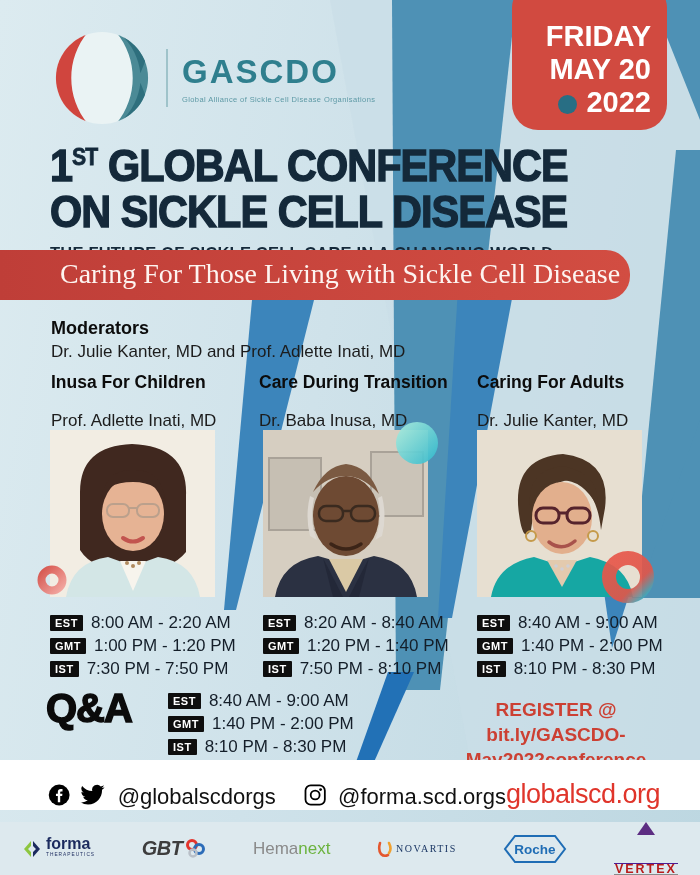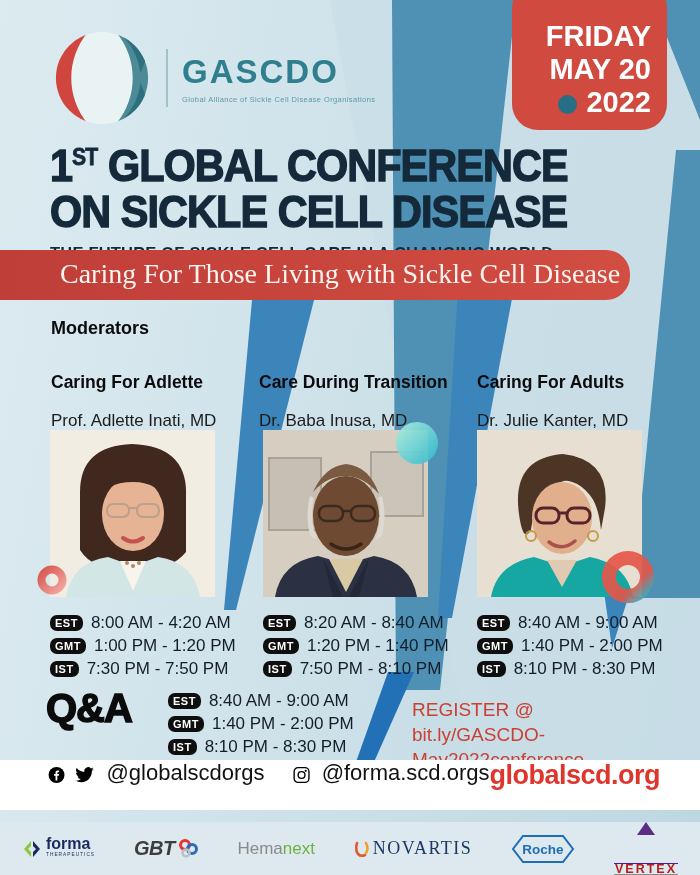--- a/index.html
+++ b/index.html
@@ -50,45 +50,45 @@
   .col1{left:51px;} .col2{left:259px;} .col3{left:477px;}
 
   .photo{position:absolute;top:430px;width:165px;height:167px;z-index:4;overflow:hidden;}
   .photo svg{display:block;width:165px;height:167px;}
   .photo1{left:50px;} .photo2{left:263px;} .photo3{left:477px;}
 
   .times{position:absolute;top:612px;z-index:5;}
   .t1{left:50px;} .t2{left:263px;} .t3{left:477px;}
   .time-row{display:flex;align-items:center;height:22px;margin-bottom:1px;}
   .tz-badge{background:#0e0e0e;color:#fff;font-size:11px;font-weight:700;
-    padding:2px 5px;margin-right:8px;border-radius:7px;letter-spacing:.5px;min-width:26px;text-align:center;}
+    padding:2px 5px;margin-right:8px;border-radius:1px;letter-spacing:.5px;min-width:26px;text-align:center;}
   .time-text{font-size:17px;color:#141e29;white-space:nowrap;}
 
   .qa-label{position:absolute;left:46px;top:686px;z-index:5;font-size:40px;font-weight:700;
     letter-spacing:-1px;color:#0b0b0b;-webkit-text-stroke:1.5px #0b0b0b;}
   .qa-times{position:absolute;left:168px;top:690px;z-index:5;}
-  .register{position:absolute;left:412px;top:697px;z-index:5;color:#cc4033;font-weight:400;font-size:19px;line-height:25px;}
+  .register{position:absolute;left:412px;top:697px;z-index:5;color:#cc4033;font-weight:700;font-size:19px;line-height:25px;text-align:center;}
 
   
   .social-bar{position:absolute;left:0;top:760px;width:700px;height:50px;background:#ffffff;z-index:7;
-    display:flex;align-items:flex-start;padding:0 40px 0 48px;}
+    display:flex;align-items:flex-end;padding:0 40px 0 48px;}
   .social-bar .handle{font-size:22px;color:#111;margin-left:12px;white-space:nowrap;}
   .icon{display:inline-block;vertical-align:middle;}
-  .website{margin-left:auto;font-size:27px;font-weight:700;color:#e0352b;letter-spacing:-.5px;}
+  .website{margin-left:auto;font-size:27px;font-weight:400;color:#e0352b;letter-spacing:-.5px;}
 
   
   .sponsor-bar{position:absolute;left:0;top:822px;width:700px;height:53px;background:#dde9ee;z-index:7;
     display:flex;align-items:center;justify-content:space-between;padding:10px 22px;}
   .sponsor{display:flex;align-items:center;}
   .forma-txt{line-height:11px;margin-left:4px;}
   .forma-name{font-size:16px;font-weight:700;color:#1b2a5e;}
   .forma-sub{font-size:4.8px;letter-spacing:1px;color:#1b2a5e;}
   .gbt-name{font-size:20px;font-weight:700;font-style:italic;color:#3d3d3d;letter-spacing:-.5px;}
   .hema-1{font-size:17px;color:#8a8a8a;} .hema-2{font-size:17px;color:#6cb33f;}
-  .novartis-name{font-size:18px;color:#1b3764;letter-spacing:1.5px;font-family:"Liberation Serif",serif;margin-left:3px;}
+  .novartis-name{font-size:10px;color:#1b3764;letter-spacing:1.5px;font-family:"Liberation Serif",serif;margin-left:3px;}
   .terumo-txt{font-size:15px;font-weight:700;color:#009a4e;letter-spacing:1px;}
   .terumo-sub{line-height:5px;margin-left:3px;}
   .terumo-sub div{font-size:4.8px;color:#555;letter-spacing:.3px;line-height:5px;}
   .vertex{flex-direction:column;line-height:10px;}
   .vertex-name{font-size:12.5px;color:#b91c1c;letter-spacing:2px;font-weight:700;
     border-top:1px solid #4c1d95;border-bottom:1px solid #8a8a8a;padding:0 1px;margin-top:28px;}
 </style>
 </head>
 <body>
 
@@ -137,24 +137,25 @@
   <div class="title">
     <div class="title-line"><span>1</span><sup>ST</sup><span> GLOBAL CONFERENCE</span></div>
     <div class="title-line">ON SICKLE CELL DISEASE</div>
     <div class="subtitle">THE FUTURE OF SICKLE CELL CARE IN A CHANGING WORLD</div>
   </div>
 
   <div class="banner">Caring For Those Living with Sickle Cell Disease</div>
 
   <div class="moderators">
     <div class="h">Moderators</div>
+    <div class="n">Dr. Julie Kanter, MD and Prof. Adlette Inati, MD</div>
   </div>
 
   <div class="session-col col1">
-    <div class="h">Caring For Adlette</div>
+    <div class="h">Inusa For Children</div>
     <div class="n">Prof. Adlette Inati, MD</div>
   </div>
   <div class="session-col col2">
     <div class="h">Care During Transition</div>
     <div class="n">Dr. Baba Inusa, MD</div>
   </div>
   <div class="session-col col3">
     <div class="h">Caring For Adults</div>
     <div class="n">Dr. Julie Kanter, MD</div>
   </div>
@@ -232,21 +233,21 @@
       </linearGradient>
     </defs>
     <circle cx="417" cy="443" r="21" fill="url(#tealGrad)" opacity="0.92"></circle>
     <circle cx="52" cy="580" r="10.5" fill="none" stroke="url(#donutGrad2)" stroke-width="8" opacity="0.9"></circle>
     <circle cx="628" cy="577" r="19" fill="none" stroke="url(#donutGrad)" stroke-width="14" opacity="0.92"></circle>
   </svg>
 
   <div class="times t1">
     <div class="time-row">
         <span class="tz-badge">EST</span>
-        <span class="time-text">8:00 AM - 4:20 AM</span>
+        <span class="time-text">8:00 AM - 2:20 AM</span>
       </div>
     <div class="time-row">
         <span class="tz-badge">GMT</span>
         <span class="time-text">1:00 PM - 1:20 PM</span>
       </div>
     <div class="time-row">
         <span class="tz-badge">IST</span>
         <span class="time-text">7:30 PM - 7:50 PM</span>
       </div>
   </div>

